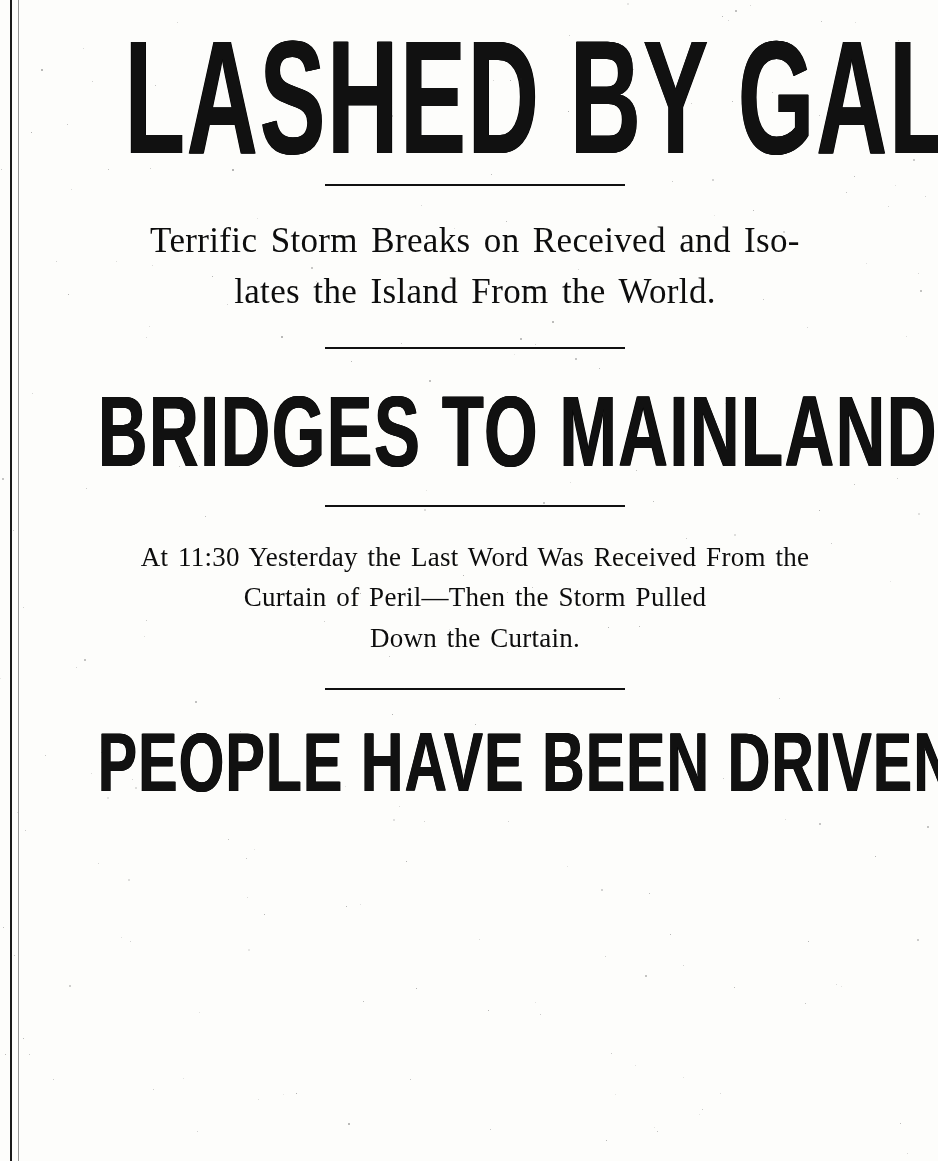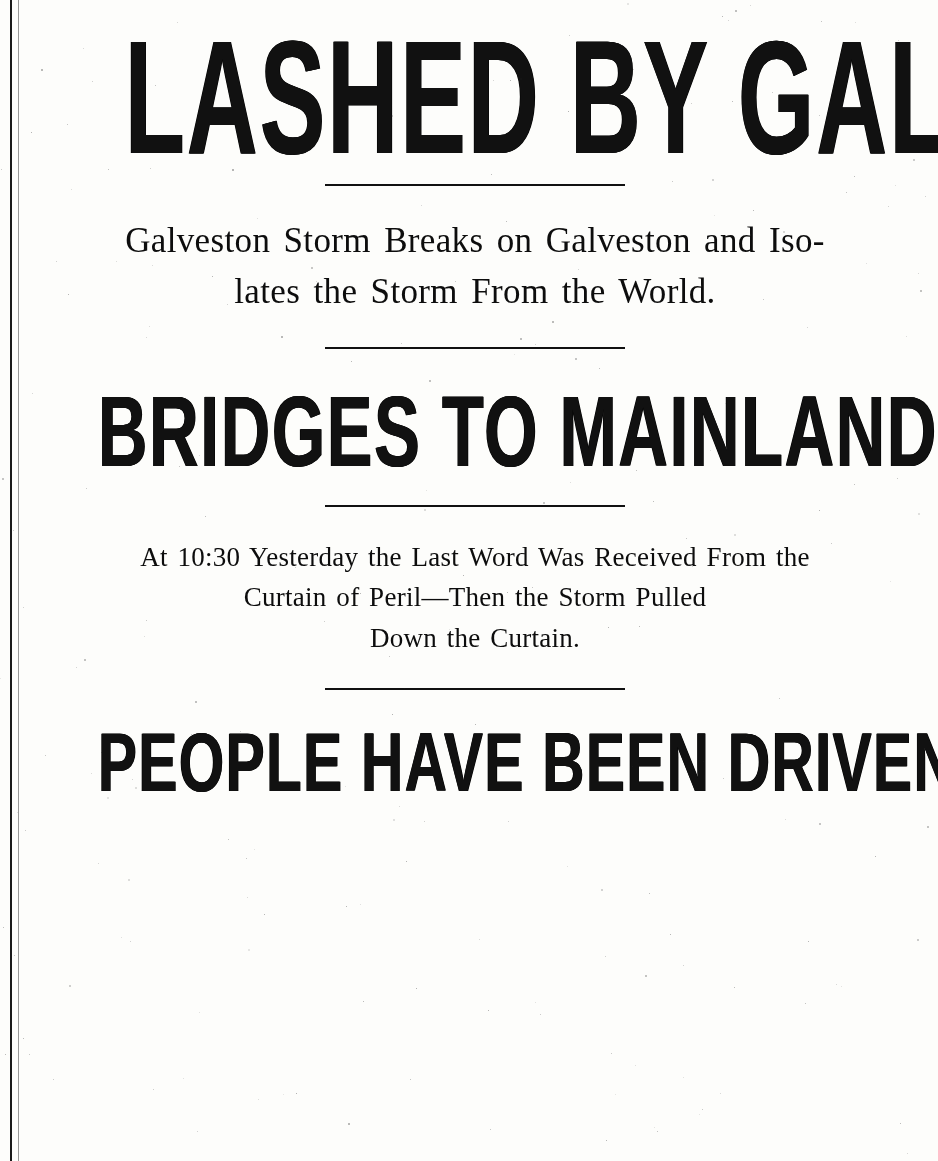--- a/index.html
+++ b/index.html
@@ -147,22 +147,22 @@
 
     <div class="spacer-lg"></div>
 
     <div class="rule-wrap">
       <div class="rule"></div>
     </div>
 
     <div class="spacer-md"></div>
 
     <div class="subdeck" id="sub-one">
-      <div>Galveston Storm Breaks on Galveston and Iso-</div>
-      <div>lates the Storm From the World.</div>
+      <div>Terrific Storm Breaks on Received and Iso-</div>
+      <div>lates the Island From the World.</div>
     </div>
 
     <div class="spacer-md"></div>
 
     <div class="rule-wrap">
       <div class="rule"></div>
     </div>
 
     <div class="spacer-md"></div>
 
@@ -172,21 +172,21 @@
 
     <div class="spacer-lg"></div>
 
     <div class="rule-wrap">
       <div class="rule"></div>
     </div>
 
     <div class="spacer-md"></div>
 
     <div class="subdeck" id="sub-two">
-      <div>At 10:30 Yesterday the Last Word Was Received From the</div>
+      <div>At 11:30 Yesterday the Last Word Was Received From the</div>
       <div>Curtain of Peril—Then the Storm Pulled</div>
       <div>Down the Curtain.</div>
     </div>
 
     <div class="spacer-md"></div>
 
     <div class="rule-wrap">
       <div class="rule"></div>
     </div>
 

